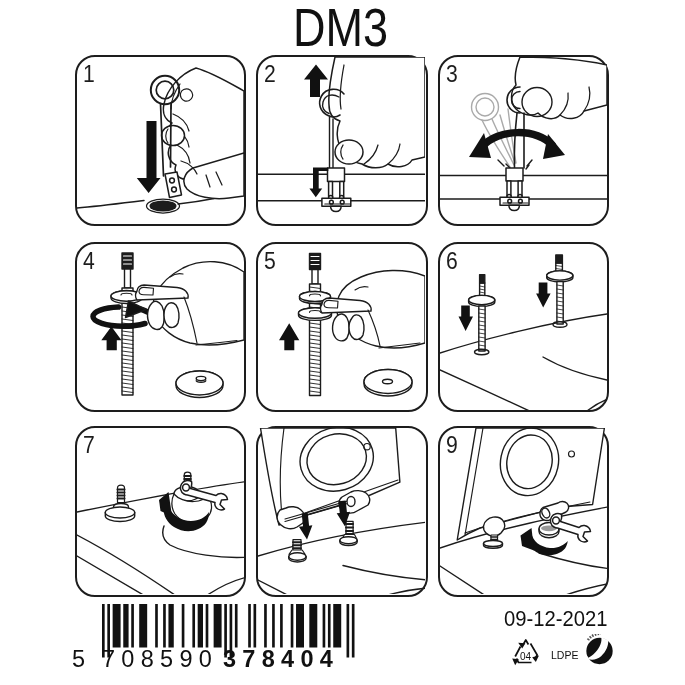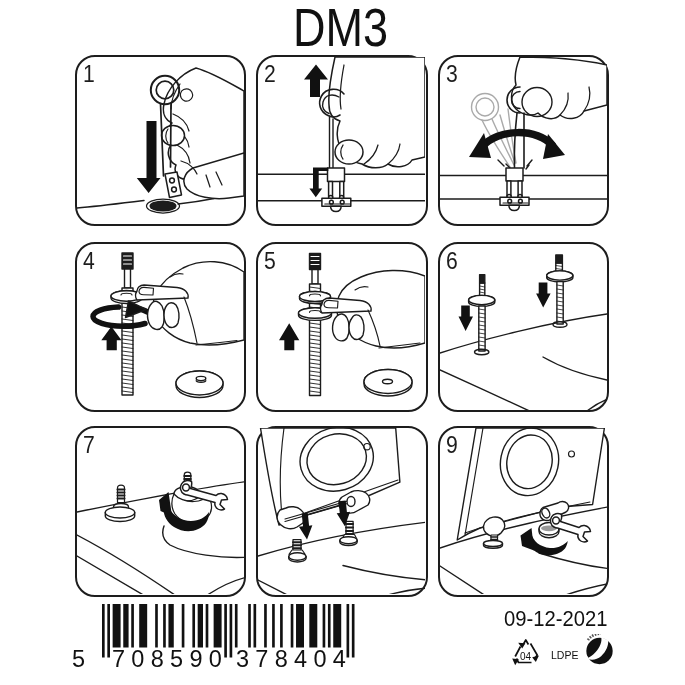--- a/index.html
+++ b/index.html
@@ -344,22 +344,22 @@
     <rect x="290.71" y="604.0" width="2.66" height="43.5"></rect>
     <rect x="296.03" y="604.0" width="7.97" height="43.5"></rect>
     <rect x="309.32" y="604.0" width="7.97" height="43.5"></rect>
     <rect x="322.61" y="604.0" width="2.66" height="43.5"></rect>
     <rect x="327.92" y="604.0" width="2.66" height="43.5"></rect>
     <rect x="333.24" y="604.0" width="7.97" height="43.5"></rect>
     <rect x="346.53" y="604.0" width="2.66" height="53.5"></rect>
     <rect x="351.84" y="604.0" width="2.66" height="53.5"></rect>
 </svg>
 <span class="bcd" style="left:72px;">5</span>
-<span class="bcd" style="left:112px;letter-spacing:6.3px;">708590</span>
-<span class="bcd" style="left:236px;letter-spacing:6.3px;">378404</span>
+<span class="bcd" style="left:102px;letter-spacing:6.3px;">708590</span>
+<span class="bcd" style="left:223px;letter-spacing:6.3px;font-weight:bold;">378404</span>
 
 <div style="position:absolute;left:504px;top:607px;font-size:21.5px;color:#111;transform:scaleX(0.94);transform-origin:left top;">09-12-2021</div>
 
 <svg width="90" height="34" viewBox="0 0 90 34" style="position:absolute;left:510px;top:636px;">
   <g stroke="#111" fill="none" stroke-width="1.7" stroke-linejoin="round">
     <path d="M13.2,8.5 L15.8,4 L18.4,8.5"></path>
     <path d="M20.5,7.5 L27.2,19 L24.5,23.5"></path>
     <path d="M21.5,26.5 L8.5,26.5 L6.5,22.5"></path>
     <path d="M5.2,20.5 L10.5,10.5"></path>
     <path fill="#111" stroke="none" d="M12.2,12.5 L8.2,6.8 L15.4,7.2 Z"></path>

